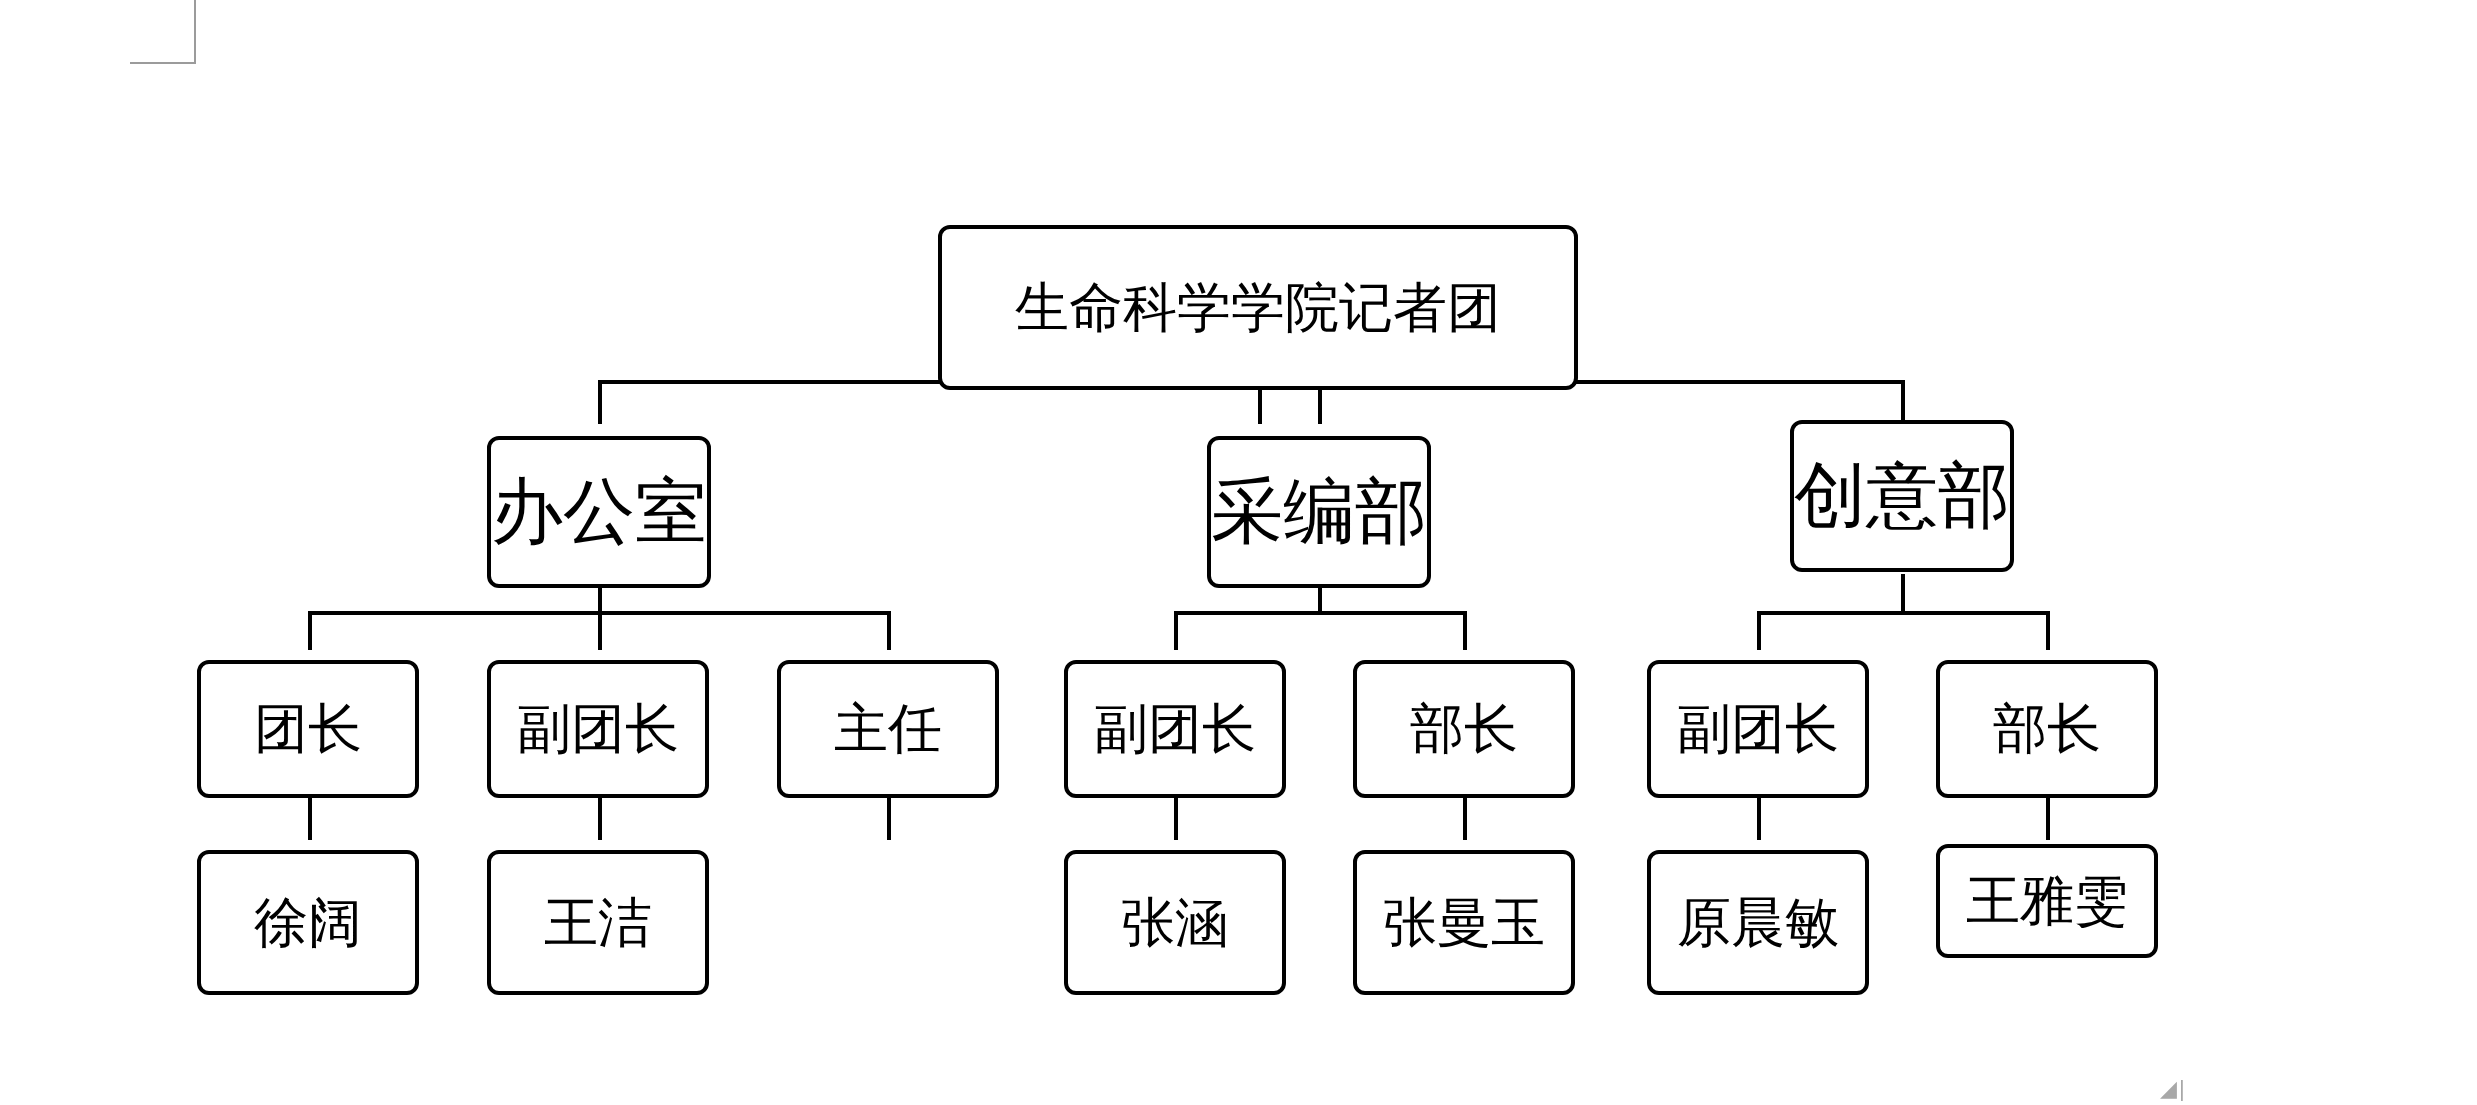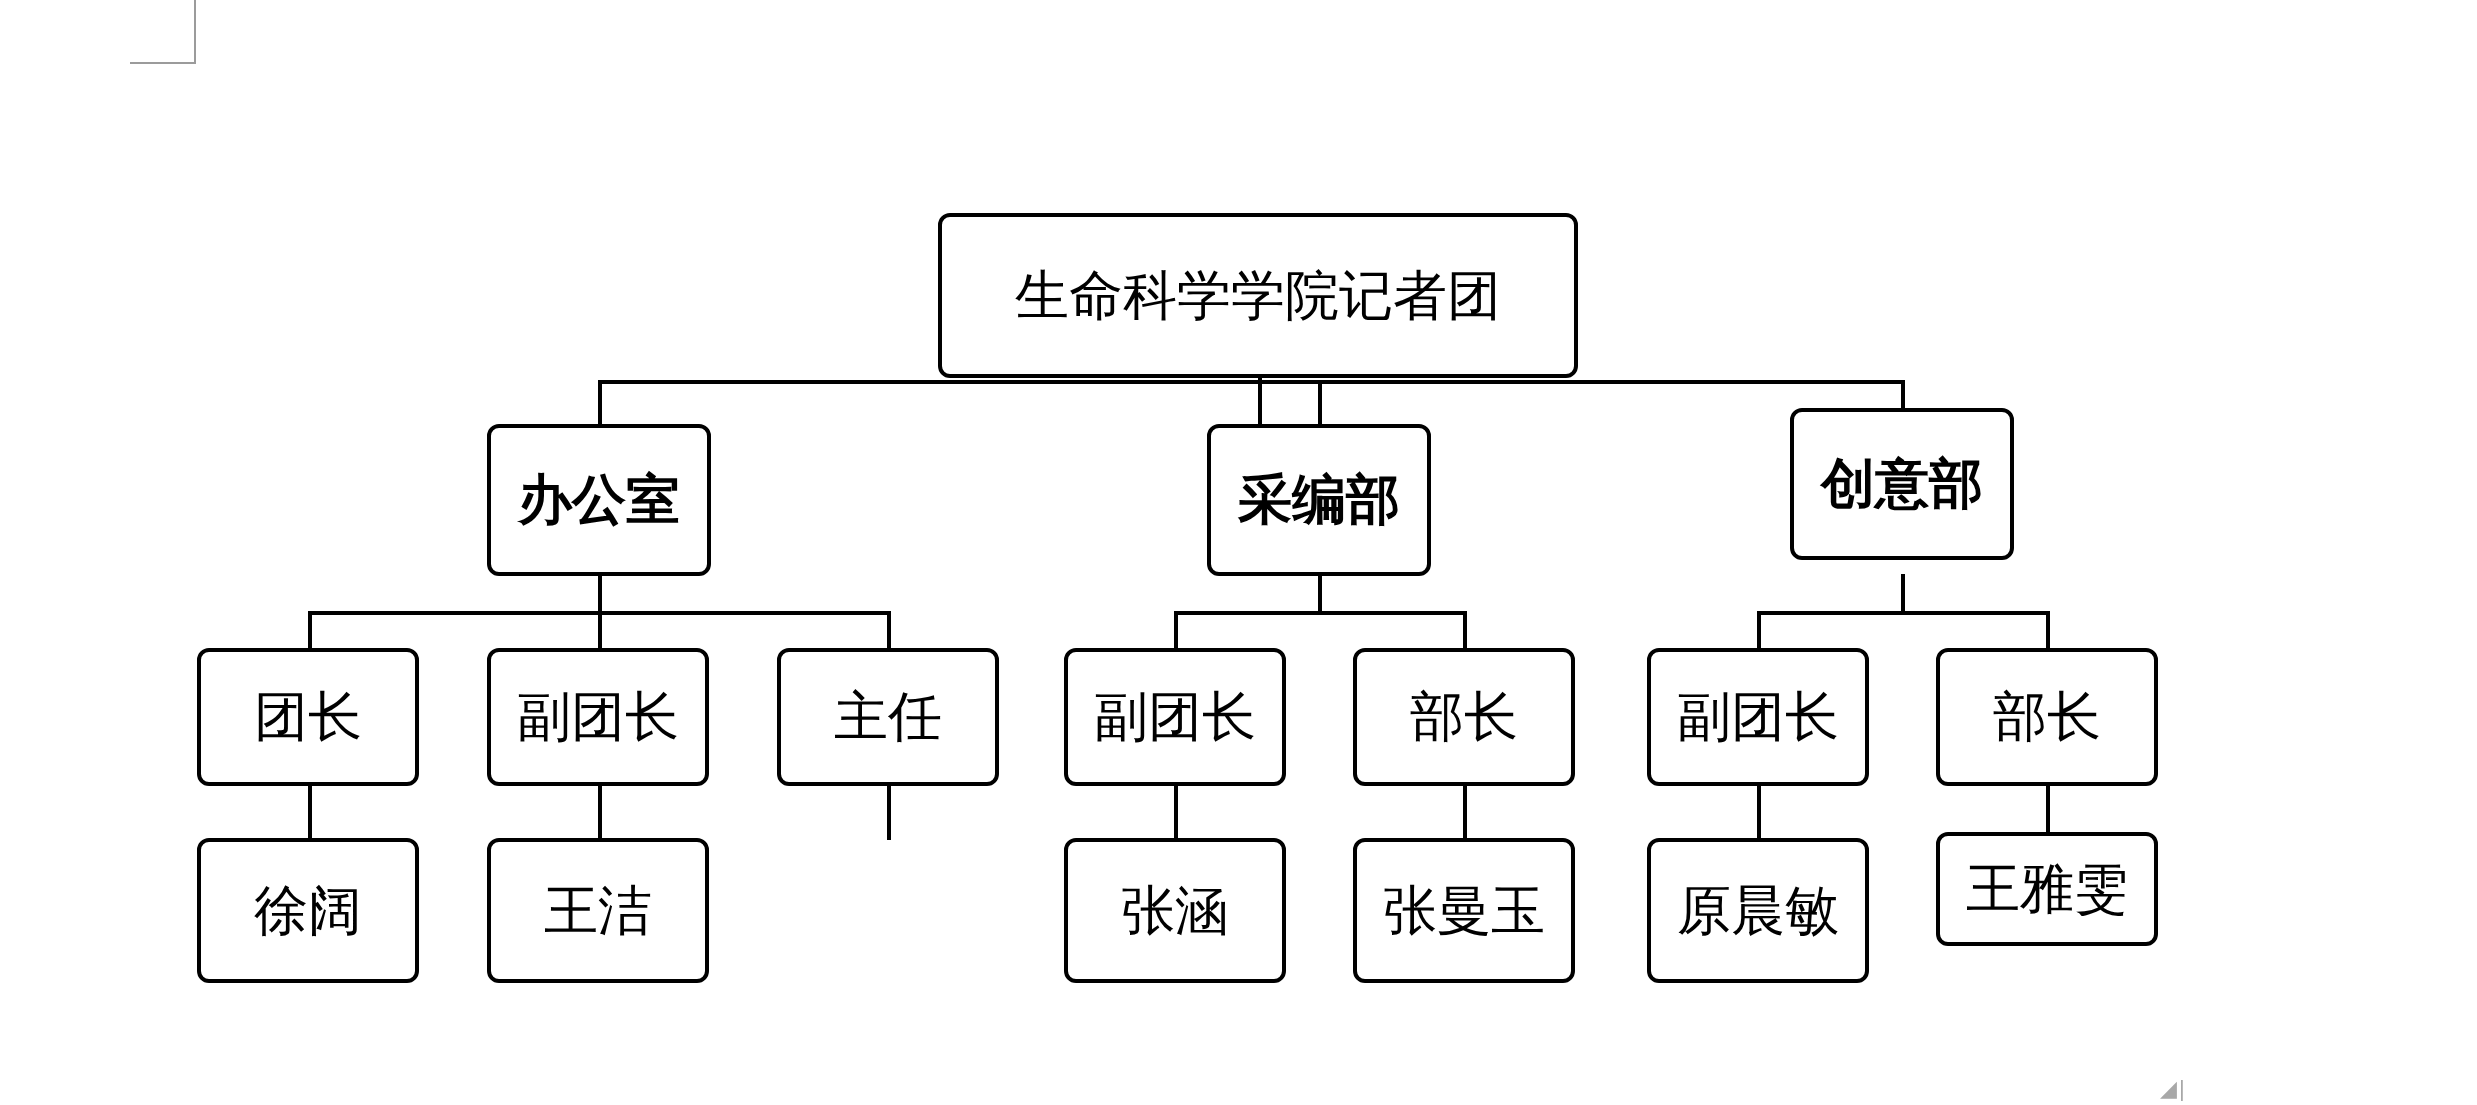--- a/index.html
+++ b/index.html
@@ -46,27 +46,28 @@
     box-sizing: border-box;
     border: 4px solid #000000;
     border-radius: 12px;
     background: #ffffff;
     display: flex;
     align-items: center;
     justify-content: center;
     text-align: center;
     line-height: 1.1;
     white-space: nowrap;
+    margin-top: 12px;
   }
   .node span {
     display: block;
   }
 
   .node.level-root { font-size: 54px; }
-  .node.level-dept { font-size: 54px; font-weight: bold; }
+  .node.level-dept { font-size: 72px; }
   .node.level-role { font-size: 54px; }
   .node.level-name { font-size: 54px; text-align: right; }
 
   .corner-artifact {
     position: absolute;
     color: #a8a8a8;
     font-size: 22px;
     font-family: "Liberation Sans", sans-serif;
     line-height: 1;
     letter-spacing: 2px;

